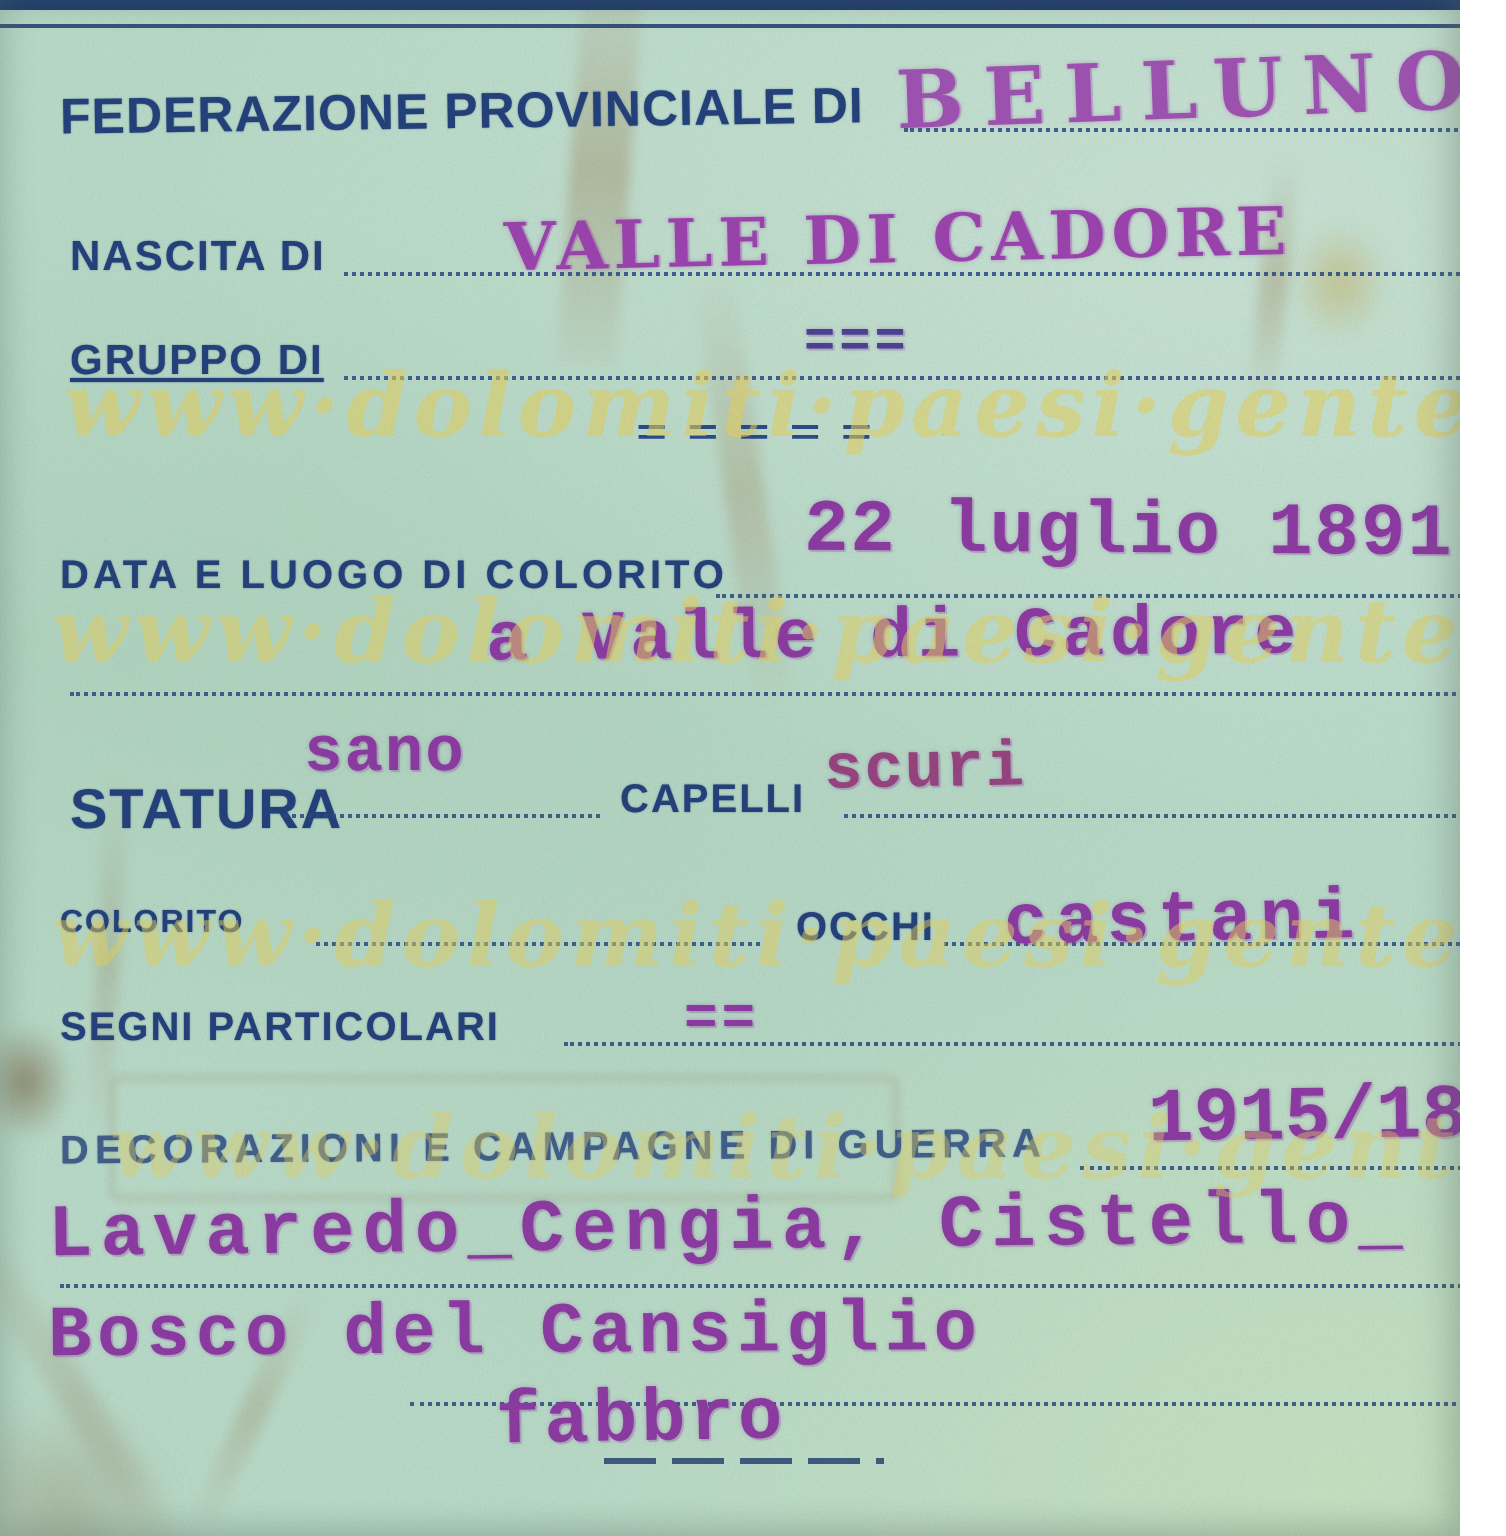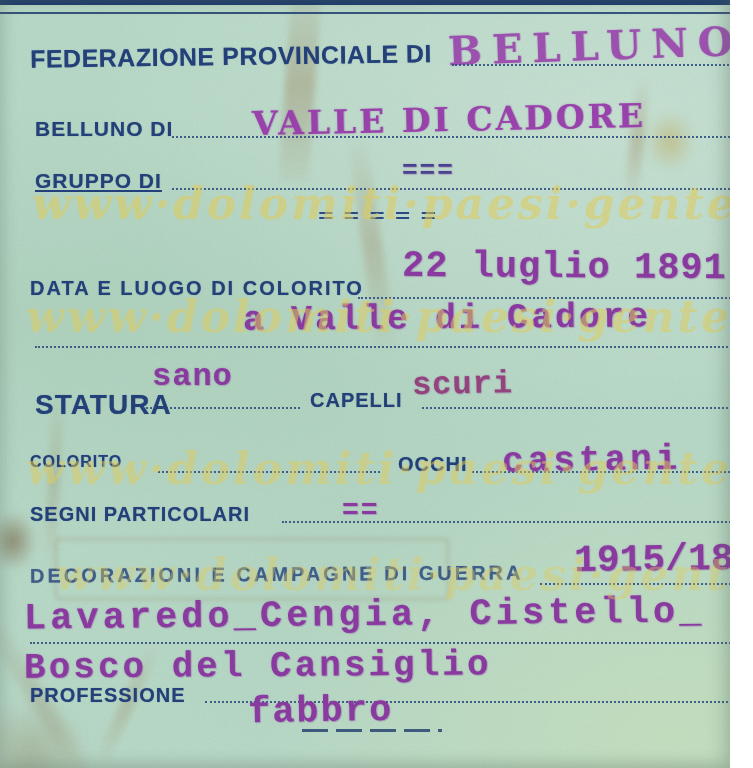--- a/index.html
+++ b/index.html
@@ -72,21 +72,21 @@
   <div class="stain" style="left:-30px;top:700px;width:120px;height:110px;border-radius:50%;
               background:radial-gradient(rgba(130,105,65,0.3),transparent 70%);filter:blur(8px);"></div>
 
   <div class="rule" style="left:0;top:0;width:753px;height:5px;"></div>
   <div class="rule" style="left:0;top:12px;width:753px;height:2px;opacity:0.85;"></div>
 
   <div class="label" style="left:30px;top:42px;font-size:25px;letter-spacing:0.5px;transform:rotate(-0.8deg);">FEDERAZIONE PROVINCIALE DI</div>
   <div class="stampserif" style="left:448px;top:22px;font-size:40px;letter-spacing:10px;transform:rotate(-2deg);opacity:0.9;">BELLUNO</div>
   <div class="dotline" style="left:452px;top:64px;width:292px;"></div>
 
-  <div class="label" style="left:35px;top:117px;font-size:21px;letter-spacing:1px;">BELLUNO DI</div>
+  <div class="label" style="left:35px;top:117px;font-size:21px;letter-spacing:1px;">NASCITA DI</div>
   <div class="stampserif" style="left:252px;top:100px;font-size:33px;letter-spacing:3px;transform:rotate(-1.2deg);">VALLE DI CADORE</div>
   <div class="dotline" style="left:172px;top:136px;width:570px;"></div>
 
   <div class="label" style="left:35px;top:169px;font-size:21px;letter-spacing:1px;text-decoration:underline;">GRUPPO DI</div>
   <div class="type" style="left:402px;top:156px;font-size:26px;letter-spacing:2px;color:#4a4392;">===</div>
   <div class="dotline" style="left:172px;top:188px;width:570px;"></div>
   <div class="type" style="left:318px;top:202px;font-size:26px;letter-spacing:10px;color:#2c4b86;transform:scaleY(0.7);
               text-shadow:none;">=====</div>
 
   <div class="label" style="left:30px;top:277px;font-size:20px;letter-spacing:2px;">DATA E LUOGO DI COLORITO</div>
@@ -112,21 +112,20 @@
   <div class="type" style="left:342px;top:495px;font-size:28px;letter-spacing:2px;">==</div>
   <div class="dotline" style="left:282px;top:521px;width:460px;"></div>
 
   <div class="type" style="left:574px;top:538px;font-size:38px;letter-spacing:0px;transform:rotate(-0.8deg);">1915/18</div>
   <div class="label" style="left:30px;top:563px;font-size:20px;letter-spacing:3px;opacity:0.8;transform:rotate(-0.4deg);">DECORAZIONI E CAMPAGNE DI GUERRA</div>
   <div class="dotline" style="left:540px;top:583px;width:203px;"></div>
   <div class="type" style="left:24px;top:594px;font-size:37px;letter-spacing:4px;transform:rotate(-0.6deg);">Lavaredo_Cengia, Cistello_</div>
   <div class="dotline" style="left:30px;top:642px;width:712px;"></div>
   <div class="type" style="left:24px;top:646px;font-size:36px;letter-spacing:3px;transform:rotate(-0.4deg);">Bosco del Cansiglio</div>
 
-  <div class="label" style="left:30px;top:684px;font-size:20px;letter-spacing:1px;">PROFESSIONE</div>
   <div class="dotline" style="left:205px;top:701px;width:535px;"></div>
   <div class="type" style="left:248px;top:690px;font-size:37px;letter-spacing:2px;transform:rotate(-1deg);">fabbro</div>
   <div class="rule" style="left:302px;top:729px;width:140px;height:3px;opacity:0.8;
               background:repeating-linear-gradient(90deg,#1e3c6e 0 26px,transparent 26px 34px);"></div>
 
   <div class="wm" style="left:32px;top:178px;">www·dolomiti·paesi·gente·it</div>
   <div class="wm" style="left:26px;top:291px;opacity:0.92;">www·dolomiti·paesi·gente·it</div>
   <div class="wm" style="left:26px;top:443px;opacity:0.88;">www·dolomiti·paesi·gente·it</div>
   <div class="wm" style="left:55px;top:549px;opacity:0.7;">www·dolomiti·paesi·gente·it</div>
 

